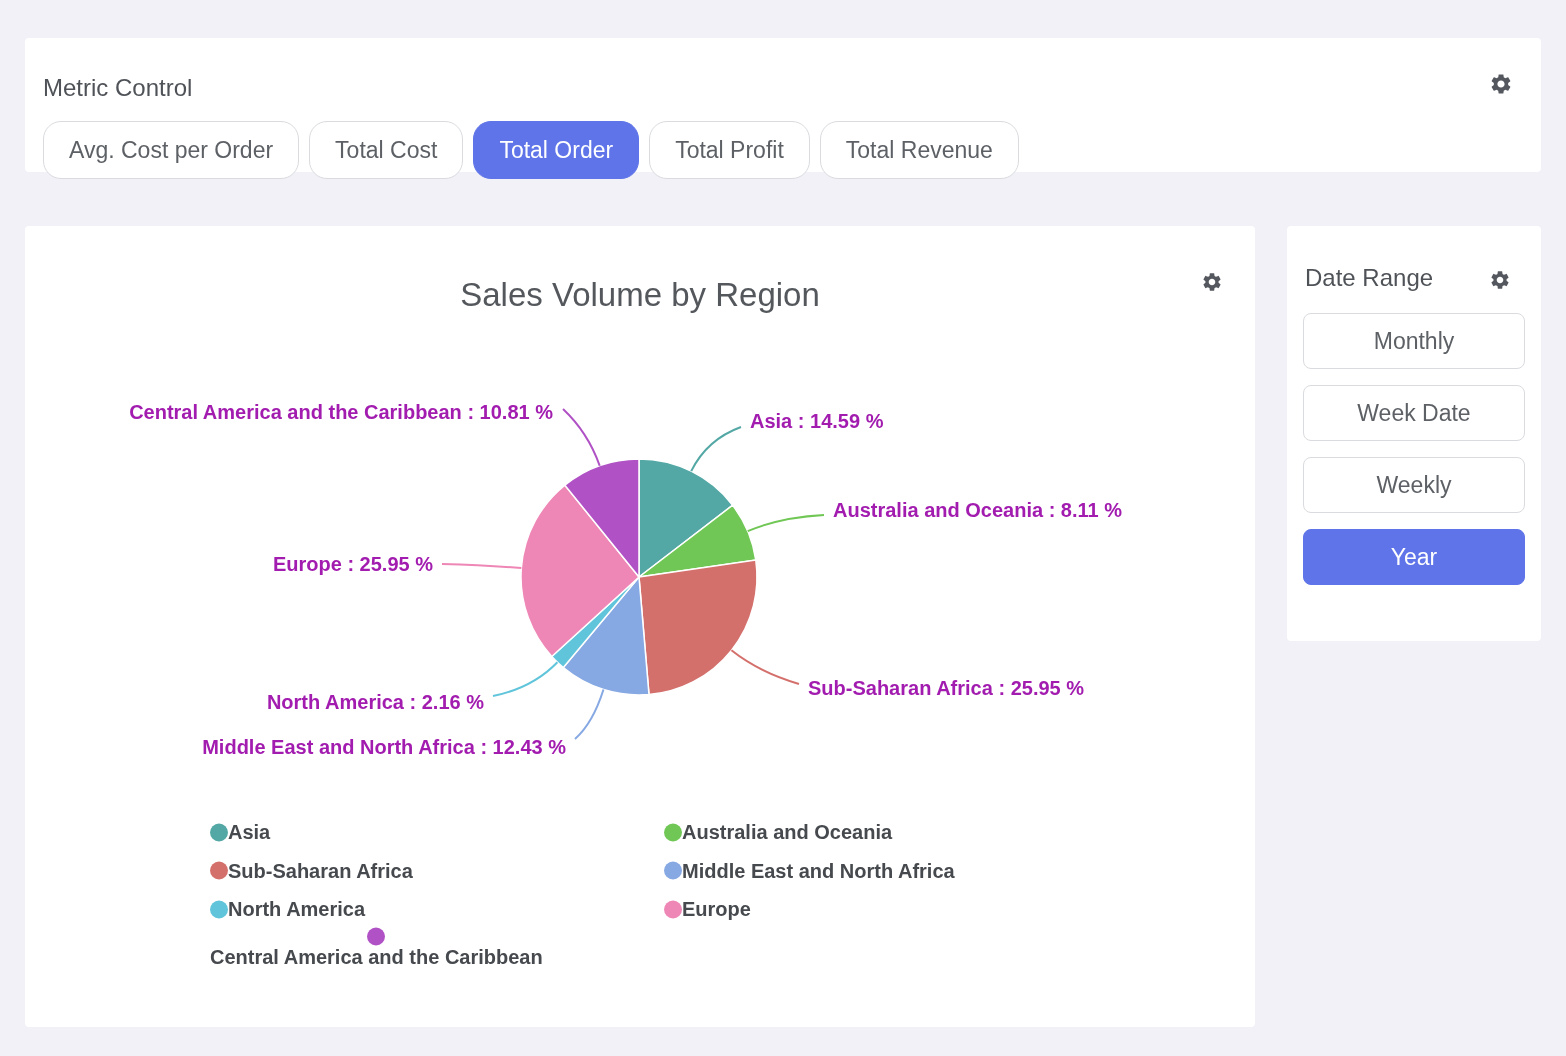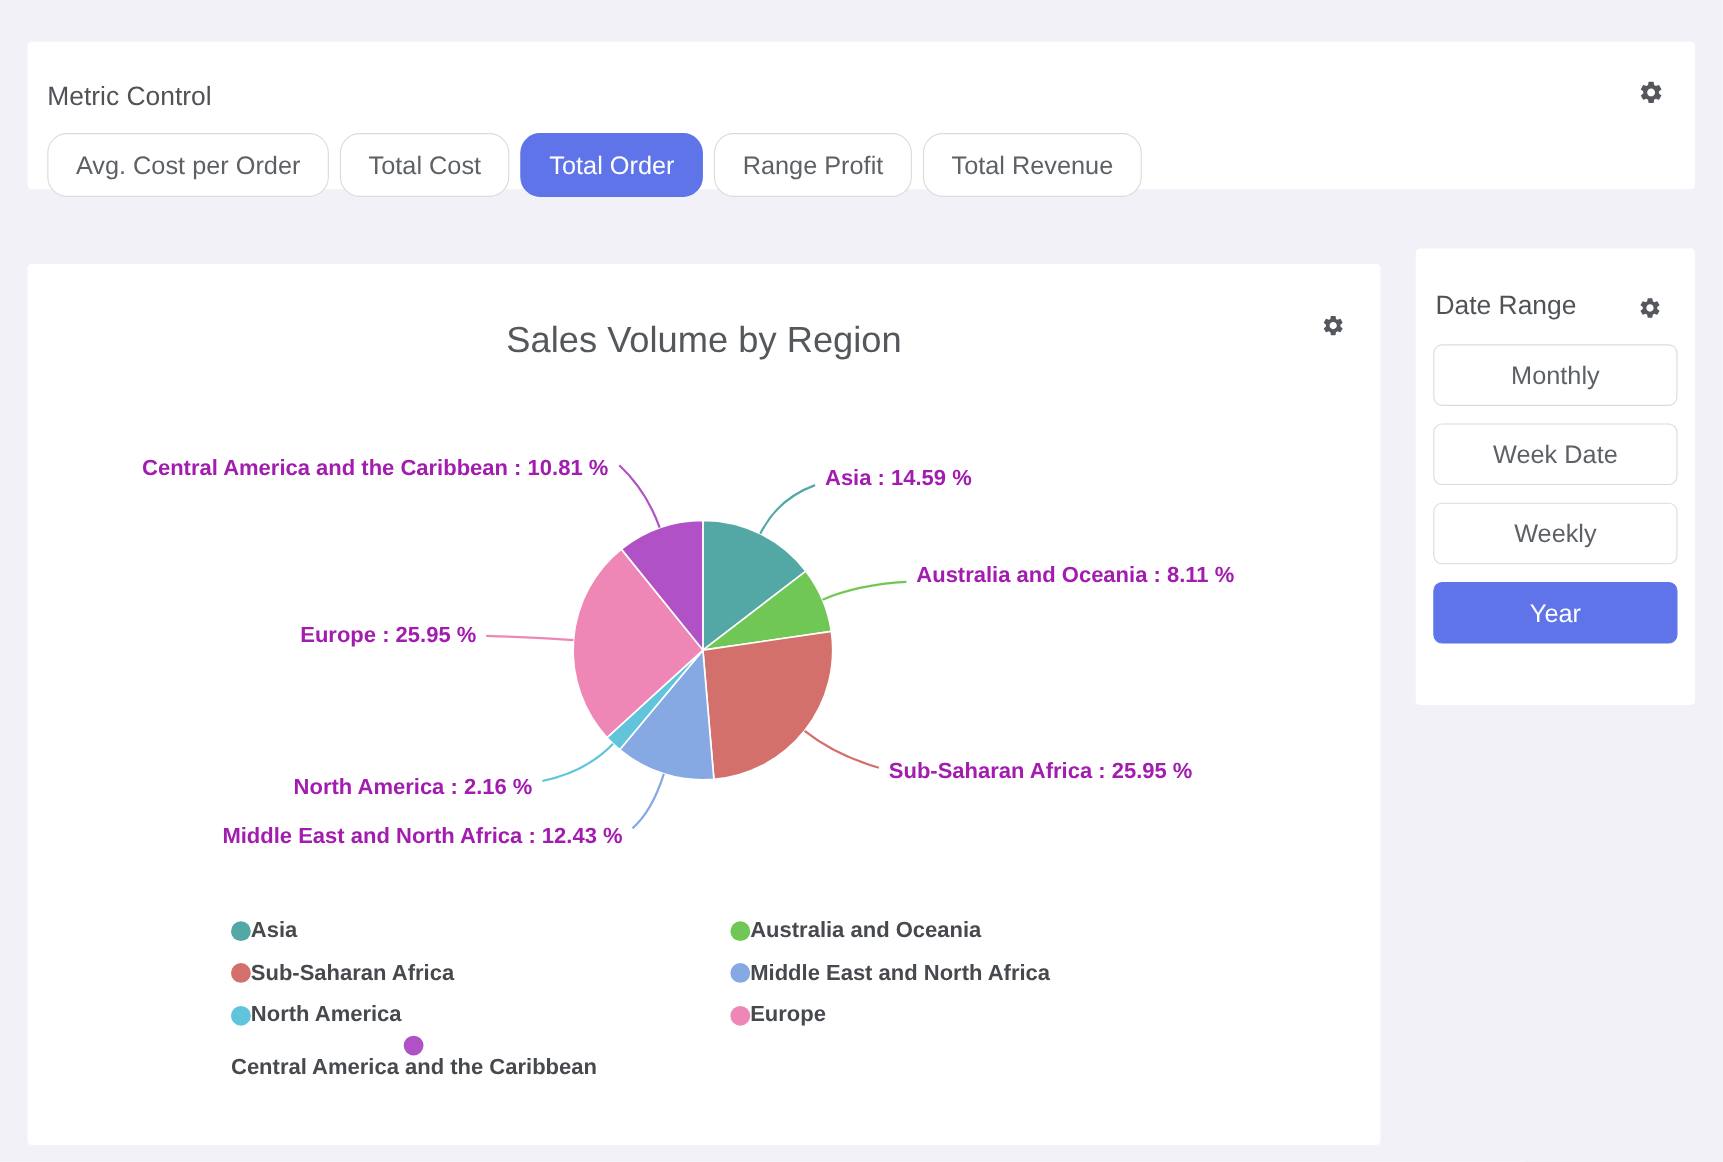--- a/index.html
+++ b/index.html
@@ -22,21 +22,21 @@
   .pill {
     font-family:"Liberation Sans", sans-serif;
     font-size:23px; color:#5d6166; background:#fff;
     border:1px solid #d9dbde; border-radius:18px;
     height:58px; padding:0 25px; cursor:pointer;
     display:flex; align-items:center; justify-content:center;
   }
   .pill.selected { background:#5e74e8; border-color:#5e74e8; color:#fff; }
 
   
-  #chart-card { left:25px; top:240px; width:1230px; height:801px; }
+  #chart-card { left:25px; top:226px; width:1230px; height:801px; }
   #chart-title { position:absolute; left:0; top:50px; width:100%; text-align:center;
     font-size:33px; font-weight:400; color:#54585c; }
   #chart-card .gear-btn { position:absolute; right:30px; top:44px; }
   #pie-svg { position:absolute; left:0; top:0; width:1230px; height:801px; }
   .pie-label { position:absolute; font-size:20px; font-weight:700; color:#a21caf;
     white-space:nowrap; transform:translateY(-50%); }
   .legend-item { position:absolute; display:flex; align-items:center; 
     transform:translateY(-50%); cursor:pointer; }
   .legend-dot { width:18px; height:18px; border-radius:50%; flex:0 0 auto; }
   .legend-label { font-size:20px; font-weight:700; color:#46494d; white-space:nowrap; }
@@ -64,21 +64,21 @@
   <div class="card-title">Metric Control</div>
   <button class="gear-btn" title="">
     <svg width="24" height="24" viewBox="0 0 24 24" fill="#54585e">
         <path d="M19.14,12.94c0.04-0.3,0.06-0.61,0.06-0.94c0-0.32-0.02-0.64-0.07-0.94l2.03-1.58c0.18-0.14,0.23-0.41,0.12-0.61l-1.92-3.32c-0.12-0.22-0.37-0.29-0.59-0.22l-2.39,0.96c-0.5-0.38-1.03-0.7-1.62-0.94L14.4,2.81c-0.04-0.24-0.24-0.41-0.48-0.41h-3.84c-0.24,0-0.43,0.17-0.47,0.41L9.25,5.35C8.66,5.59,8.12,5.92,7.63,6.29L5.24,5.33c-0.22-0.08-0.47,0-0.59,0.22L2.74,8.87C2.62,9.08,2.66,9.34,2.86,9.48l2.03,1.58C4.84,11.36,4.8,11.69,4.8,12s0.02,0.64,0.07,0.94l-2.03,1.58c-0.18,0.14-0.23,0.41-0.12,0.61l1.92,3.32c0.12,0.22,0.37,0.29,0.59,0.22l2.39-0.96c0.5,0.38,1.03,0.7,1.62,0.94l0.36,2.54c0.05,0.24,0.24,0.41,0.48,0.41h3.84c0.24,0,0.44-0.17,0.47-0.41l0.36-2.54c0.59-0.24,1.13-0.56,1.62-0.94l2.39,0.96c0.22,0.08,0.47,0,0.59-0.22l1.92-3.32c0.12-0.22,0.07-0.47-0.12-0.61L19.14,12.94z M12,15.6c-1.98,0-3.6-1.62-3.6-3.6s1.62-3.6,3.6-3.6s3.6,1.62,3.6,3.6S13.98,15.6,12,15.6z"></path>
       </svg>
   </button>
   <div id="metric-buttons">
       <button class="pill">Avg. Cost per Order</button>
       <button class="pill">Total Cost</button>
       <button class="pill selected">Total Order</button>
-      <button class="pill">Range Profit</button>
+      <button class="pill">Total Profit</button>
       <button class="pill">Total Revenue</button>
     </div>
 </div>
 
 <div class="card" id="chart-card">
   <div id="chart-title">Sales Volume by Region</div>
   <button class="gear-btn" title="">
     <svg width="22" height="22" viewBox="0 0 24 24" fill="#54585e">
         <path d="M19.14,12.94c0.04-0.3,0.06-0.61,0.06-0.94c0-0.32-0.02-0.64-0.07-0.94l2.03-1.58c0.18-0.14,0.23-0.41,0.12-0.61l-1.92-3.32c-0.12-0.22-0.37-0.29-0.59-0.22l-2.39,0.96c-0.5-0.38-1.03-0.7-1.62-0.94L14.4,2.81c-0.04-0.24-0.24-0.41-0.48-0.41h-3.84c-0.24,0-0.43,0.17-0.47,0.41L9.25,5.35C8.66,5.59,8.12,5.92,7.63,6.29L5.24,5.33c-0.22-0.08-0.47,0-0.59,0.22L2.74,8.87C2.62,9.08,2.66,9.34,2.86,9.48l2.03,1.58C4.84,11.36,4.8,11.69,4.8,12s0.02,0.64,0.07,0.94l-2.03,1.58c-0.18,0.14-0.23,0.41-0.12,0.61l1.92,3.32c0.12,0.22,0.37,0.29,0.59,0.22l2.39-0.96c0.5,0.38,1.03,0.7,1.62,0.94l0.36,2.54c0.05,0.24,0.24,0.41,0.48,0.41h3.84c0.24,0,0.44-0.17,0.47-0.41l0.36-2.54c0.59-0.24,1.13-0.56,1.62-0.94l2.39,0.96c0.22,0.08,0.47,0,0.59-0.22l1.92-3.32c0.12-0.22,0.07-0.47-0.12-0.61L19.14,12.94z M12,15.6c-1.98,0-3.6-1.62-3.6-3.6s1.62-3.6,3.6-3.6s3.6,1.62,3.6,3.6S13.98,15.6,12,15.6z"></path>
       </svg>

